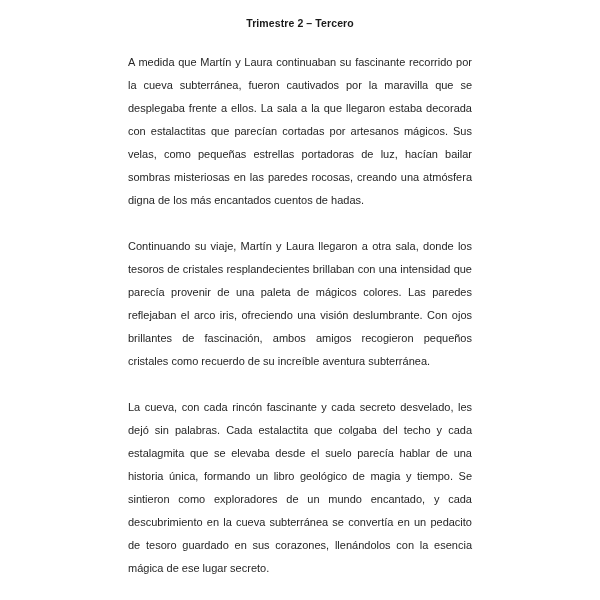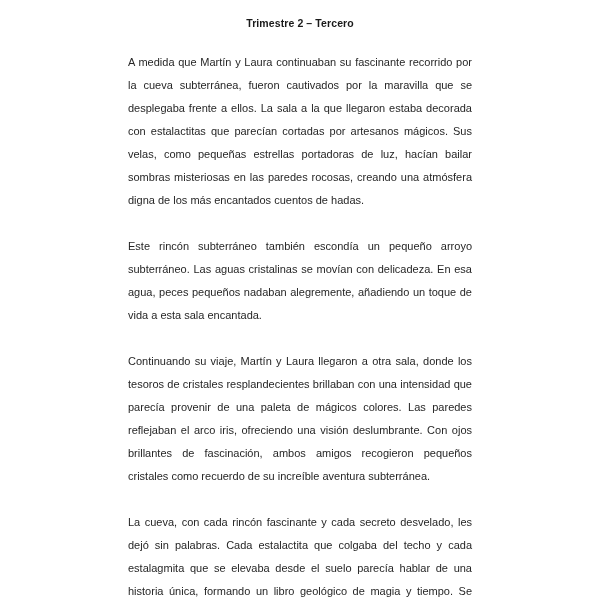--- a/index.html
+++ b/index.html
@@ -54,20 +54,19 @@
 </head>
 <body>
 
 <div class="page">
   <div class="doc-body">
 
     <h1 class="doc-title">Trimestre 2 – Tercero</h1>
 
     <p class="para">A medida que Martín y Laura continuaban su fascinante recorrido por la cueva subterránea, fueron cautivados por la maravilla que se desplegaba frente a ellos. La sala a la que llegaron estaba decorada con estalactitas que parecían cortadas por artesanos mágicos. Sus velas, como pequeñas estrellas portadoras de luz, hacían bailar sombras misteriosas en las paredes rocosas, creando una atmósfera digna de los más encantados cuentos de hadas.</p>
 
-    <p class="para">Este rincón subterráneo también escondía un pequeño arroyo subterráneo. Las aguas cristalinas se movían con delicadeza. En esa agua, peces pequeños nadaban alegremente, añadiendo un toque de vida a esta sala encantada.</p>
 
     <p class="para">Continuando su viaje, Martín y Laura llegaron a otra sala, donde los tesoros de cristales resplandecientes brillaban con una intensidad que parecía provenir de una paleta de mágicos colores. Las paredes reflejaban el arco iris, ofreciendo una visión deslumbrante. Con ojos brillantes de fascinación, ambos amigos recogieron pequeños cristales como recuerdo de su increíble aventura subterránea.</p>
 
     <p class="para">La cueva, con cada rincón fascinante y cada secreto desvelado, les dejó sin palabras. Cada estalactita que colgaba del techo y cada estalagmita que se elevaba desde el suelo parecía hablar de una historia única, formando un libro geológico de magia y tiempo. Se sintieron como exploradores de un mundo encantado, y cada descubrimiento en la cueva subterránea se convertía en un pedacito de tesoro guardado en sus corazones, llenándolos con la esencia mágica de ese lugar secreto.</p>
 
   </div>
 </div>
 
 </body></html>

